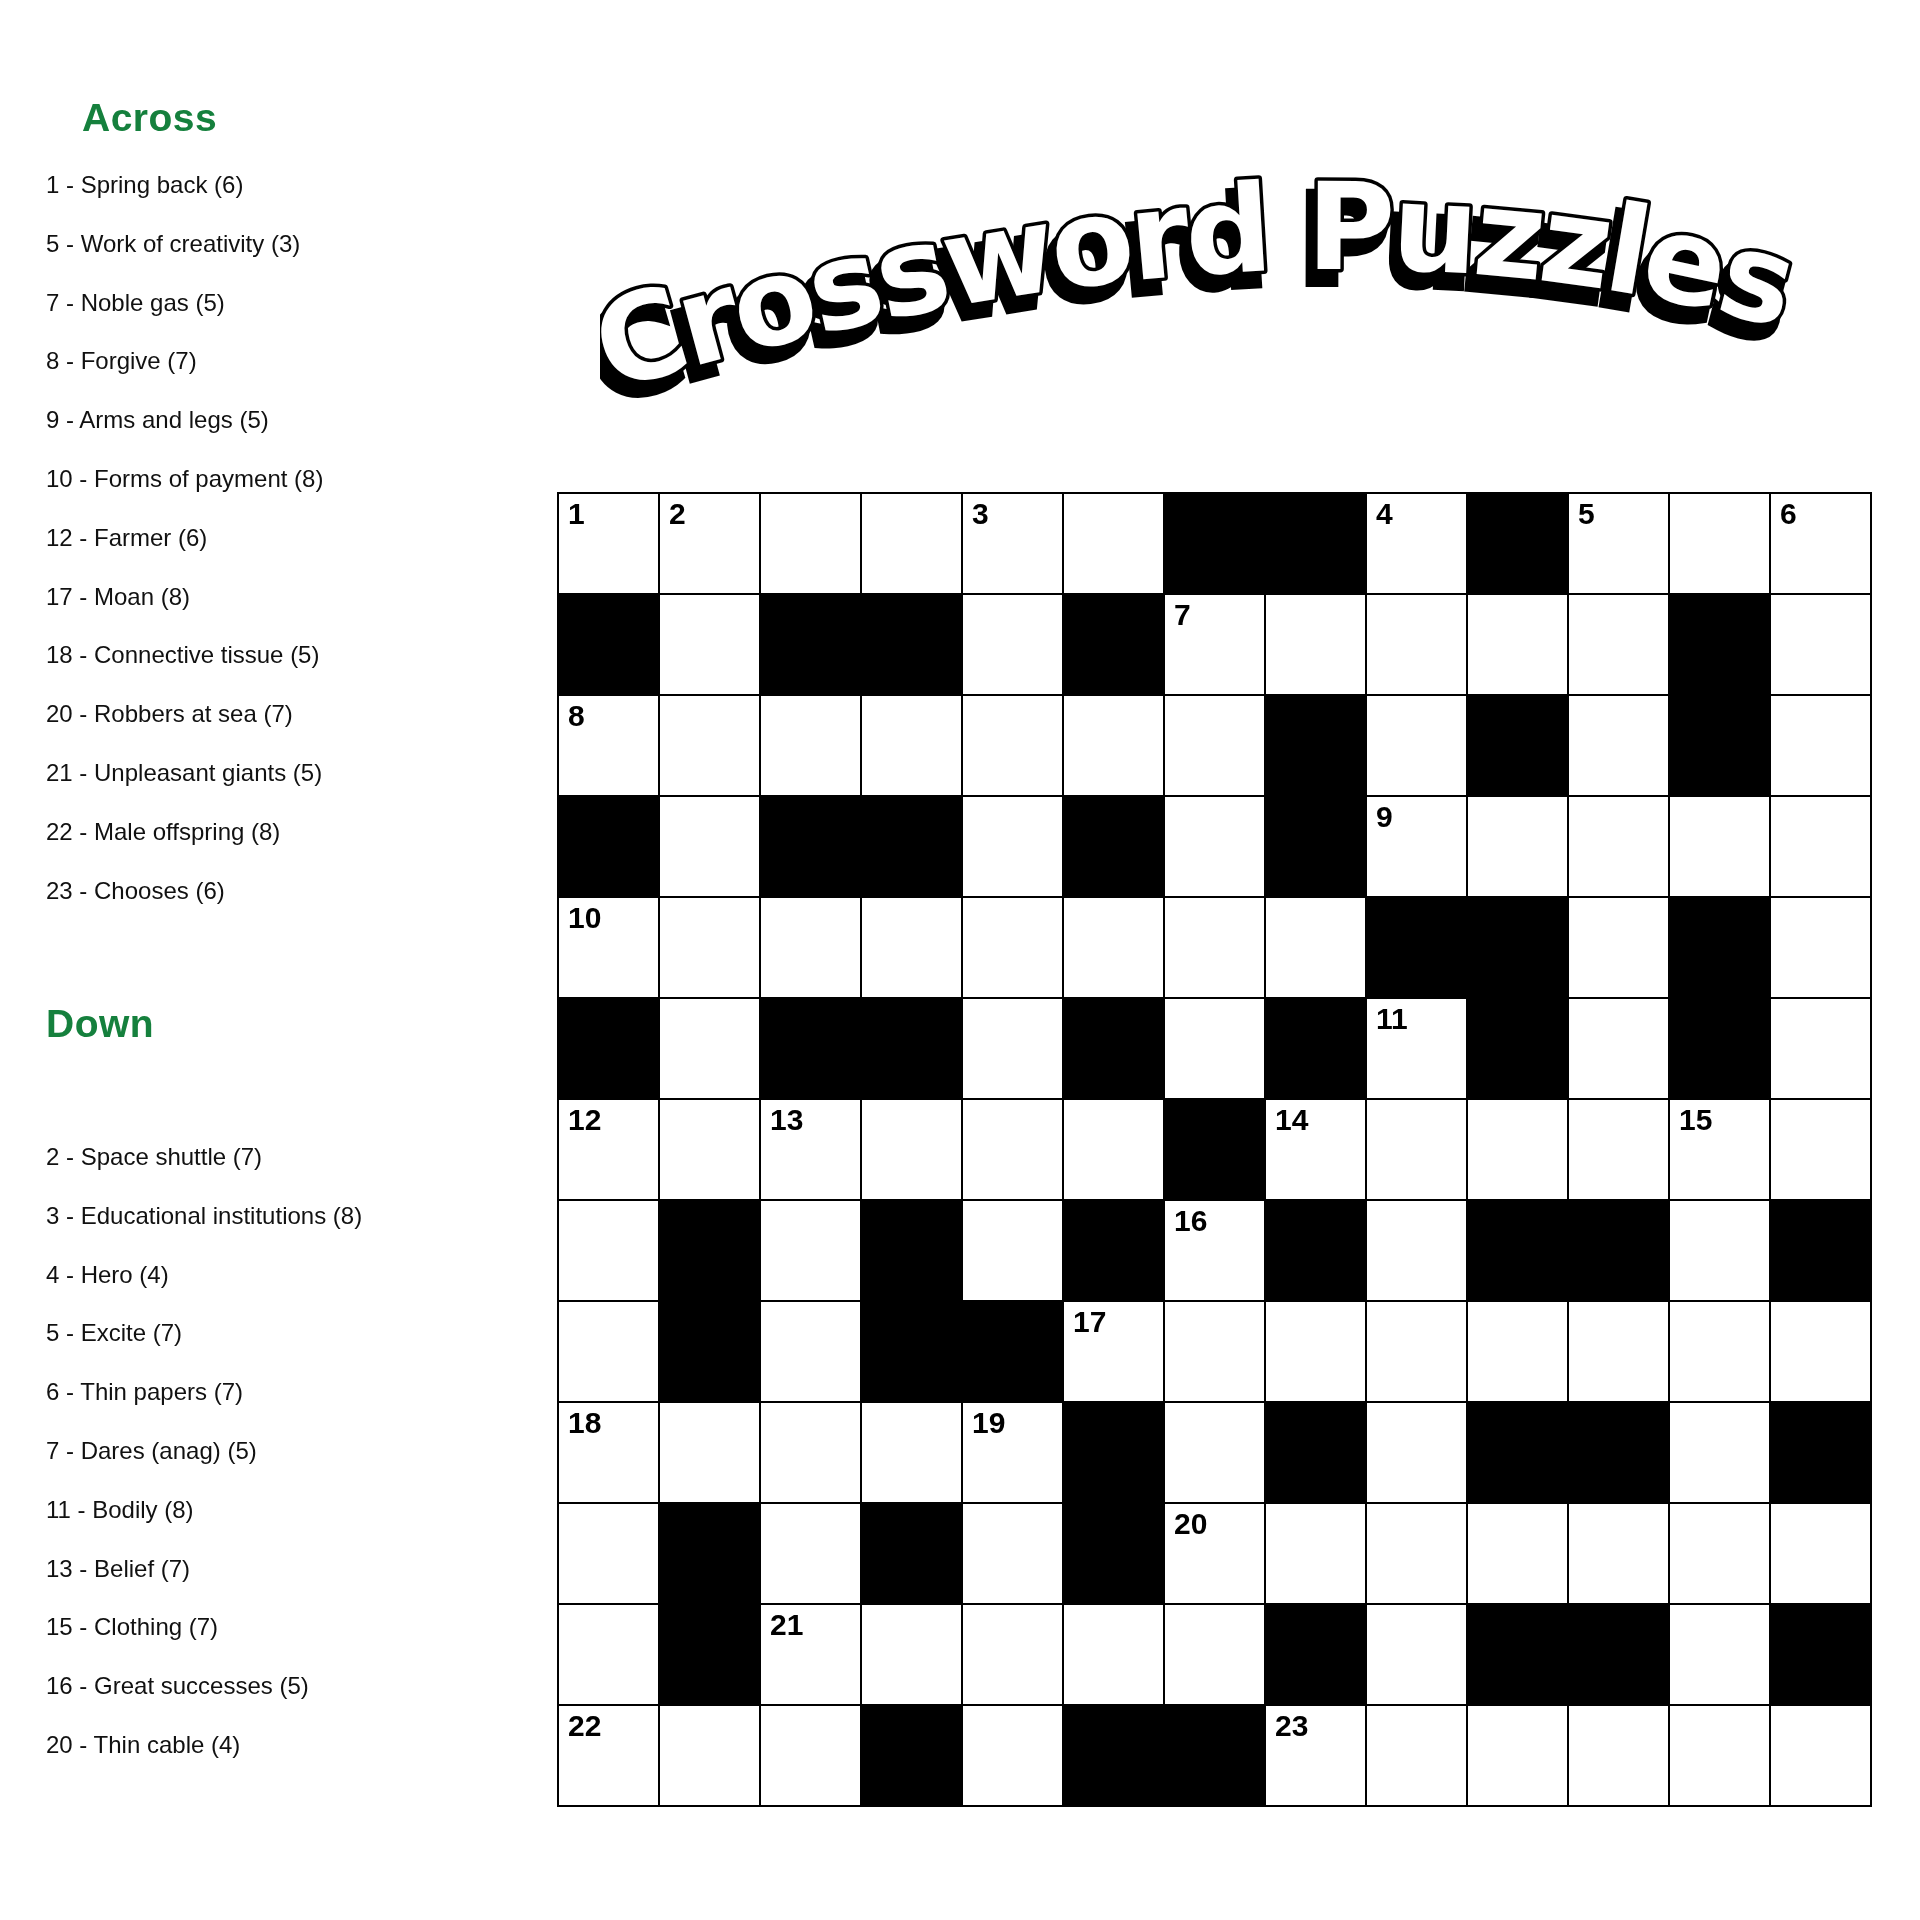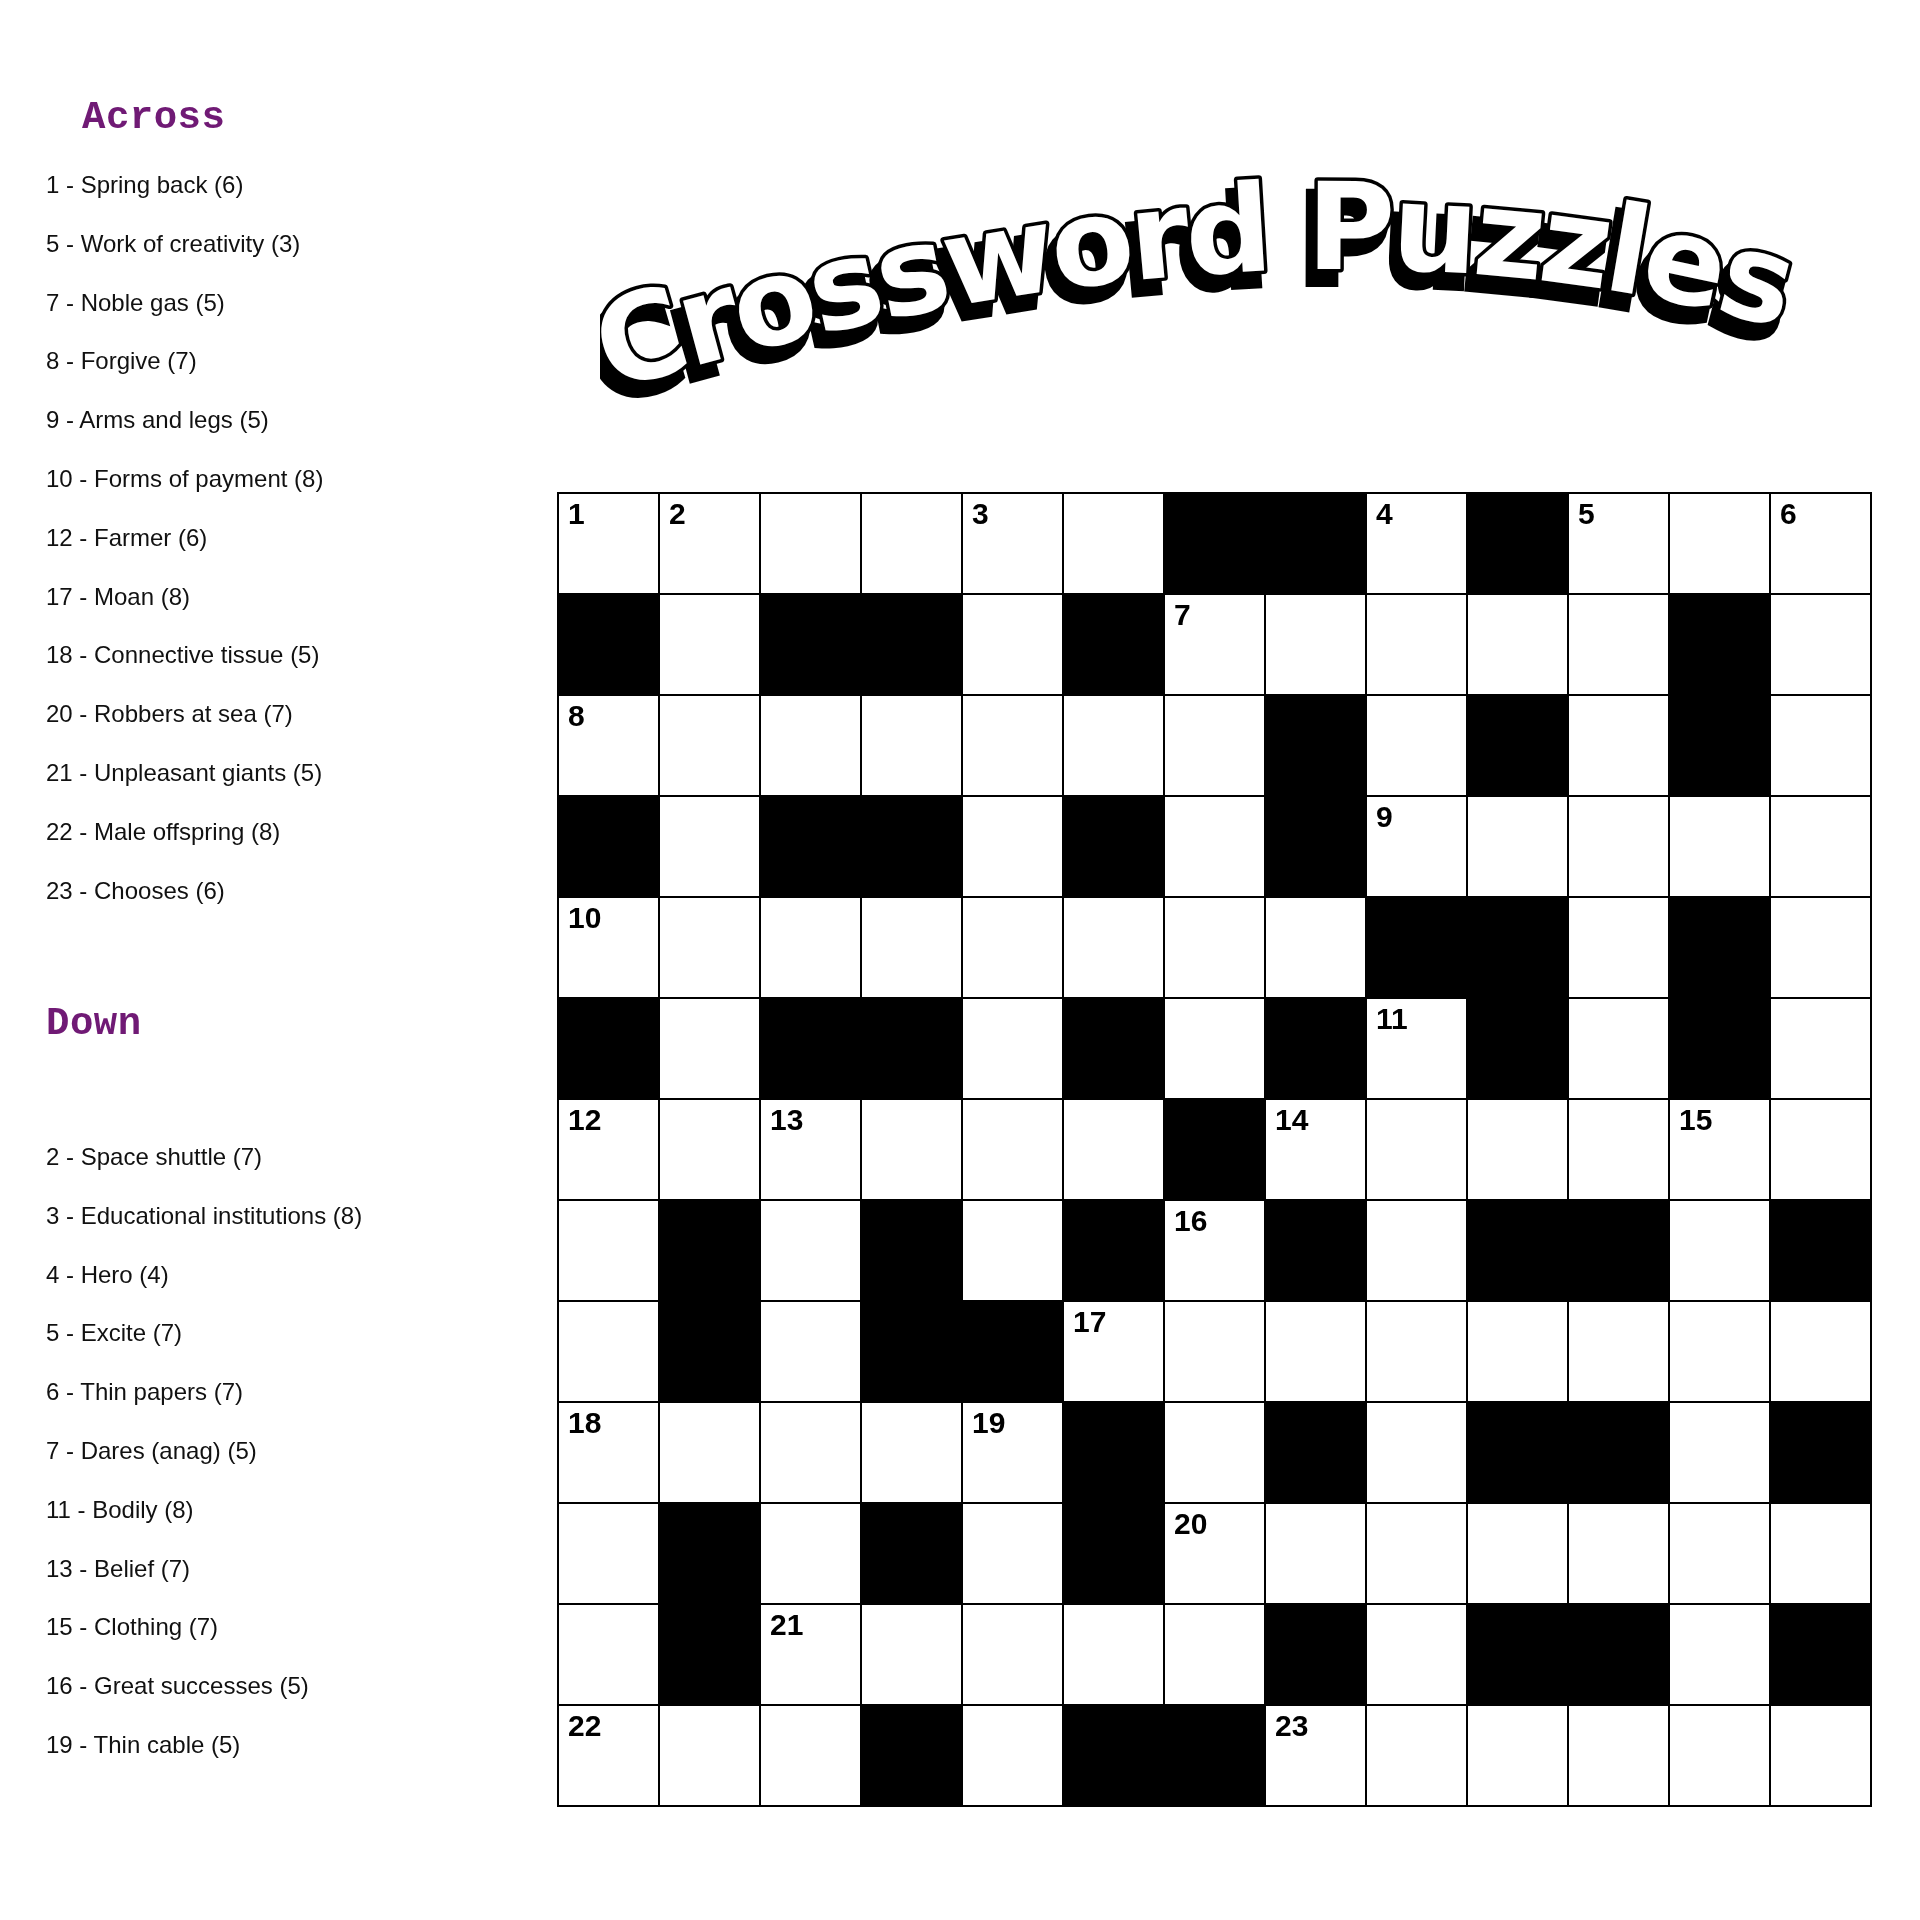--- a/index.html
+++ b/index.html
@@ -1,20 +1,20 @@
 <!DOCTYPE html>
 <html><head>
 <meta charset="utf-8">
 <style>
   html,body{margin:0;padding:0;background:#fff;}
   .page{position:relative;width:1920px;height:1920px;background:#fff;overflow:hidden;
         font-family:"Liberation Sans",sans-serif;color:#111;}
 
   
-  .heading{position:absolute;font-weight:bold;font-size:39px;letter-spacing:0.5px;color:#701a75;margin:0;font-family:Liberation Mono, monospace;}
+  .heading{position:absolute;font-weight:bold;font-size:39px;letter-spacing:0.5px;color:#15803d;margin:0;}
   #across-heading{left:82px;top:96px;}
   #down-heading{left:46px;top:1002px;}
   ul.clue-list{position:absolute;left:46px;margin:0;padding:0;list-style:none;}
   #across-list{top:156px;}
   #down-list{top:1128px;}
   ul.clue-list li{font-size:24px;line-height:58.8px;white-space:nowrap;color:#111;}
 
   
   .title-wrap{position:absolute;left:600px;top:148px;width:1210px;height:300px;}
   .title-wrap text{font-family:"DejaVu Sans",sans-serif;font-weight:bold;
@@ -59,21 +59,21 @@
       <li>2 - Space shuttle (7)</li>
       <li>3 - Educational institutions (8)</li>
       <li>4 - Hero (4)</li>
       <li>5 - Excite (7)</li>
       <li>6 - Thin papers (7)</li>
       <li>7 - Dares (anag) (5)</li>
       <li>11 - Bodily (8)</li>
       <li>13 - Belief (7)</li>
       <li>15 - Clothing (7)</li>
       <li>16 - Great successes (5)</li>
-      <li>19 - Thin cable (5)</li>
+      <li>20 - Thin cable (4)</li>
     </ul>
 
   <div class="title-wrap">
     <svg width="1210" height="300" viewBox="0 0 1210 300">
       <defs>
         <path id="titleArc" d="M 10,243 Q 680,38 1172,178" fill="none"></path>
       </defs>
       <g transform="translate(-7,13)">
         <text class="title-shadow">
           <textPath id="title-shadow-path" href="#titleArc" startOffset="0">Crossword Puzzles</textPath>

